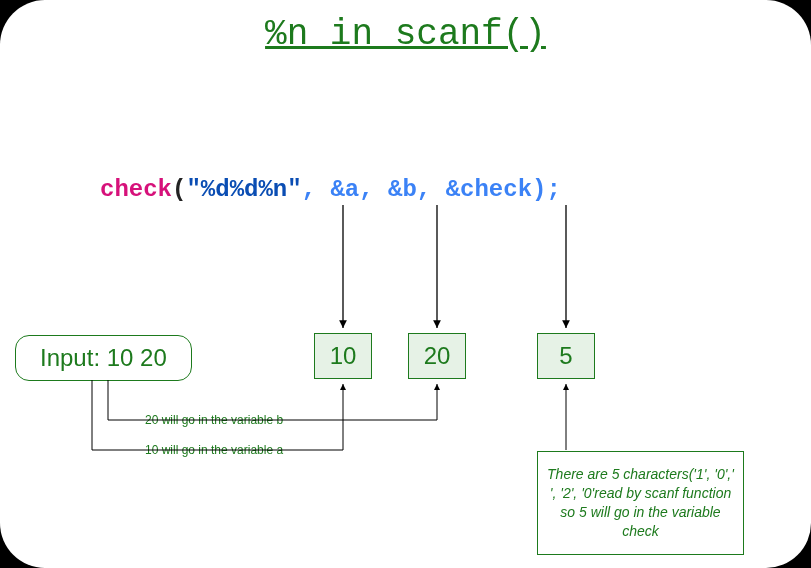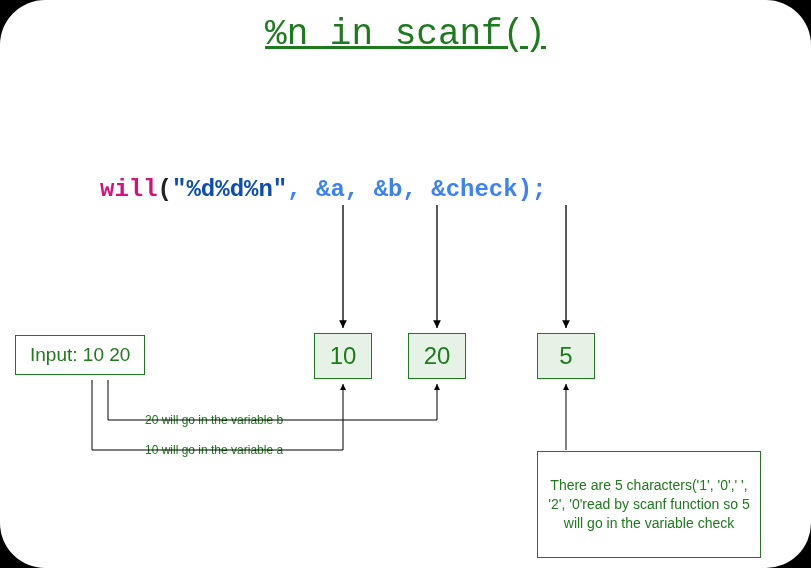--- a/index.html
+++ b/index.html
@@ -46,23 +46,23 @@
   .fn { color: #d6117a; }
   .paren { color: #222; }
   .str { color: #0a4db3; }
   .arg { color: #3b82f6; }
 
   .inputbox {
     position: absolute;
     top: 335px;
     left: 15px;
     border: 1.5px solid #1d7a1d;
-    border-radius: 0;
-    padding: 8px 14px;
-    font-size: 19px;
+    border-radius: 14px;
+    padding: 8px 24px;
+    font-size: 24px;
     color: #1d7a1d;
     background: #fff;
   }
 
   .valbox {
     position: absolute;
     top: 333px;
     width: 58px;
     height: 46px;
     background: #e6f2e6;
@@ -74,28 +74,29 @@
     justify-content: center;
   }
   .vb-a { left: 314px; text-align: right; }
   .vb-b { left: 408px; }
   .vb-c { left: 537px; }
 
   .explainbox {
     position: absolute;
     top: 451px;
     left: 537px;
-    width: 224px;
+    width: 207px;
     border: 1.5px solid #1d7a1d;
     background: #fff;
     color: #1d7a1d;
     font-size: 14px;
-    padding: 24px 8px;
+    padding: 13px 8px;
     text-align: center;
     line-height: 1.35;
+    font-style: italic;
   }
 
   .caption {
     position: absolute;
     font-size: 12px;
     color: #1d7a1d;
   }
   .cap-b { top: 413px; left: 145px; }
   .cap-a { top: 443px; left: 145px; }
 
@@ -108,21 +109,21 @@
 </style>
 </head>
 <body>
 
 <div class="bgblack"></div>
 <div class="rounded-frame"></div>
 
 <div class="title">%n in scanf()</div>
 
 <div class="codeblock">
-  <span class="fn">will</span><span class="paren">(</span><span class="str">"%d%d%n"</span><span class="arg">, &amp;a, &amp;b, &amp;check);</span>
+  <span class="fn">check</span><span class="paren">(</span><span class="str">"%d%d%n"</span><span class="arg">, &amp;a, &amp;b, &amp;check);</span>
 </div>
 
 <div class="inputbox">Input: 10 20</div>
 
 <div class="valbox vb-a">10</div>
 <div class="valbox vb-b">20</div>
 <div class="valbox vb-c">5</div>
 
 <div class="explainbox">There are 5 characters('1', '0',' ', '2', '0'read by scanf function so 5 will go in the variable check</div>
 

